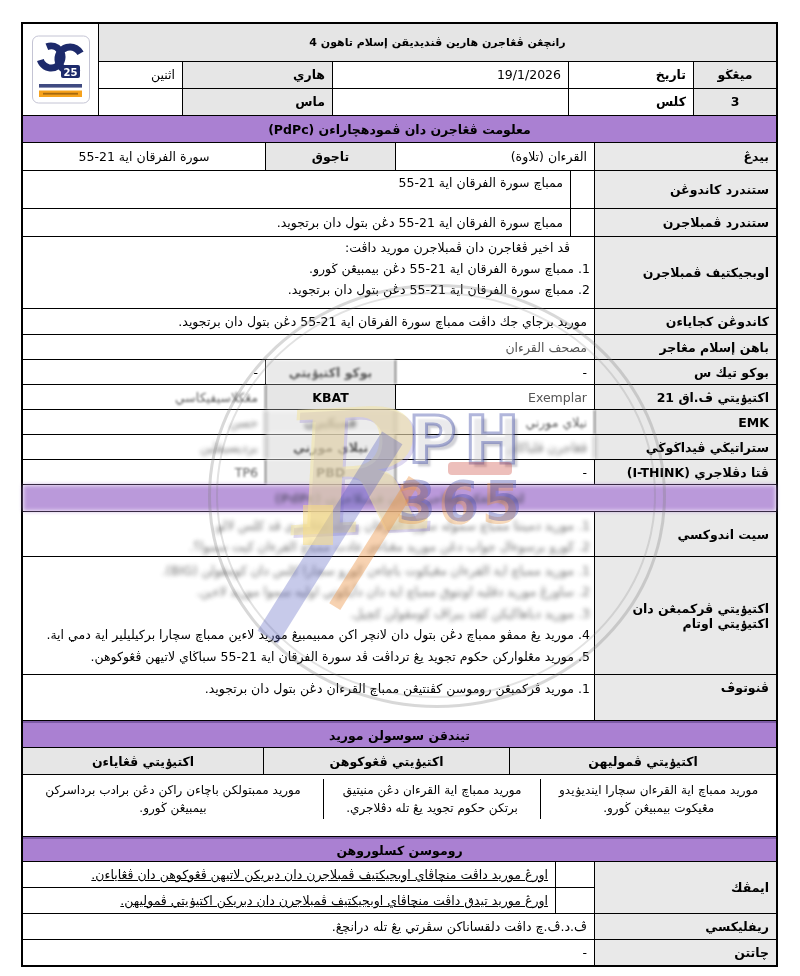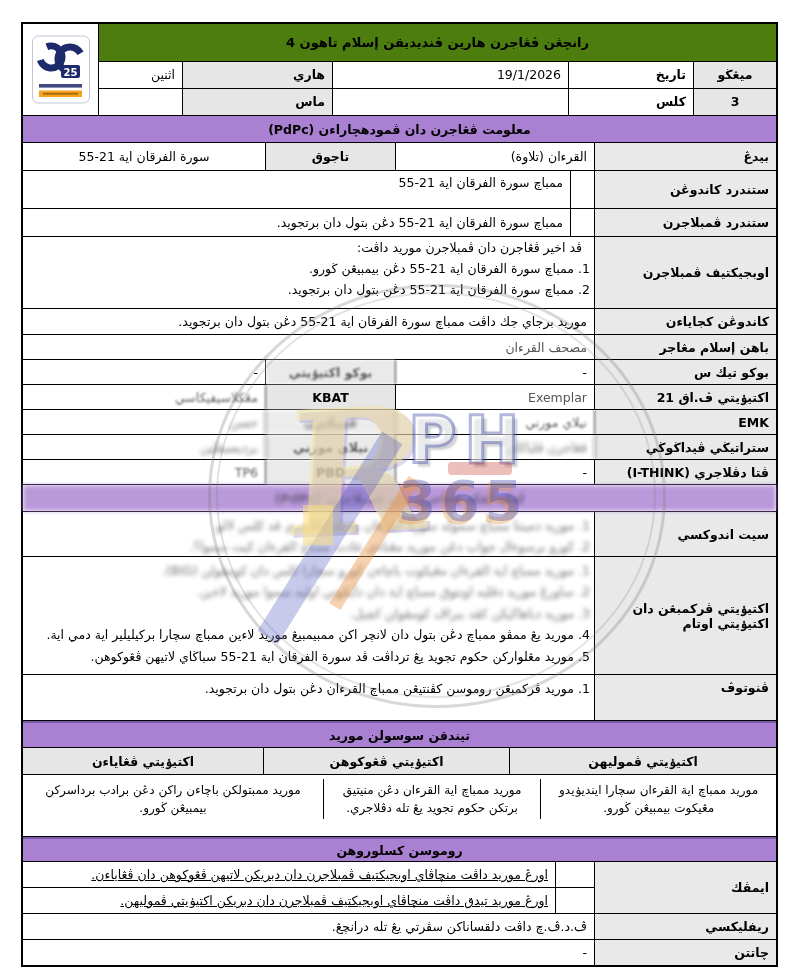--- a/index.html
+++ b/index.html
@@ -17,27 +17,27 @@
   .row>*{box-sizing:border-box;}
   .row>*+*{border-inline-start:1px solid #000;}
   .cell{display:flex;align-items:center;padding:2px 7px;}
   .lab{width:181px;background:#e9e9e9;font-weight:bold;justify-content:flex-start;}
   .mid{width:130px;background:#e6e6e6;font-weight:bold;justify-content:center;text-align:left;}
   .leftcol{width:243px;justify-content:flex-start;}
   .narrow{width:24px;}
   .grow{flex:1 1 auto;min-width:0;}
   .band{background:#aa80d2;font-weight:bold;justify-content:center;text-align:center;height:26px;}
   .band-top{border-top:2px solid #7d5ba6;}
-  .title-band{background:#4d7c0f;font-weight:bold;font-size:13px;justify-content:center;}
+  .title-band{background:#e5e5e5;font-weight:bold;font-size:11px;justify-content:center;}
   .gray{background:#e6e6e6;font-weight:bold;}
   .center{justify-content:center;text-align:center;}
   .vcol{display:flex;flex-direction:column;}
   ol{margin:0;padding:2px 20px 2px 4px;}
   ol li{margin:2px 0;line-height:1.55;}
-  .intro{padding:3px 12px 0 4px;margin-left:16px;}
+  .intro{padding:3px 24px 0 4px;margin-left:16px;}
   .small{font-size:12px;line-height:1.5;}
   .b1{filter:blur(1.1px);opacity:.8;color:#333;}
   .b2{filter:blur(2.1px);opacity:.72;color:#3a3a3a;}
   .fade{color:#555;filter:blur(.5px);}
   .bandblur{filter:blur(2px);opacity:.8;color:#43355e;}
   
   #hdr-right{flex:1 1 auto;display:flex;flex-direction:column;}
   #hdr-right .hrow{display:flex;border-bottom:1px solid #000;height:27px;}
   #hdr-right .hrow:last-child{border-bottom:none;}
   #hdr-right .hrow>*+*{border-inline-start:1px solid #000;}

